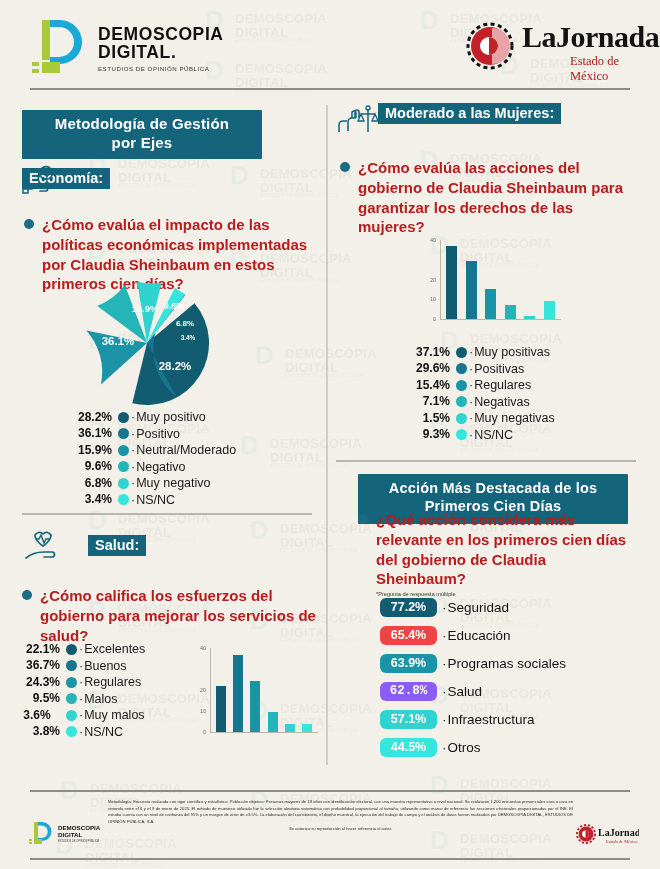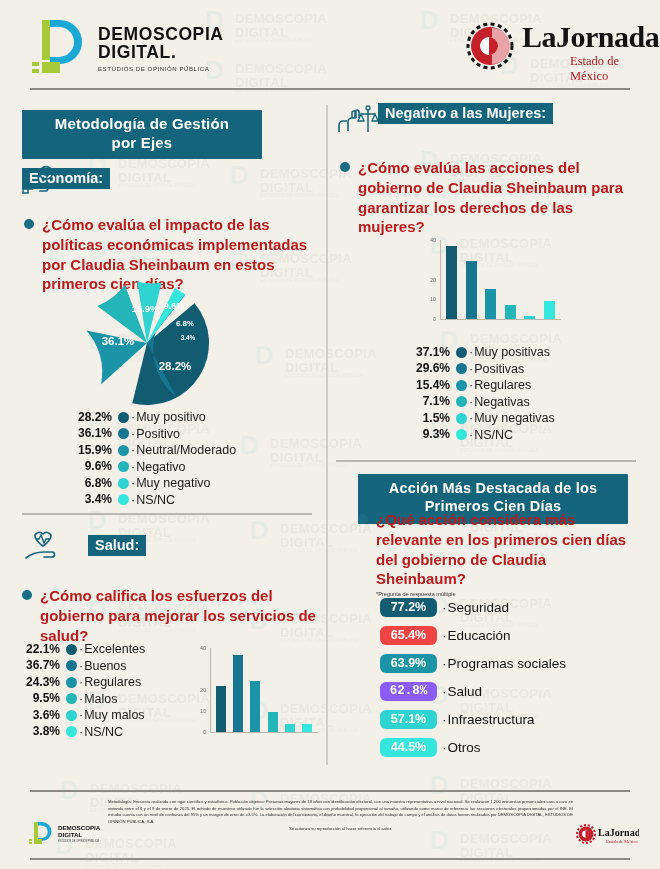--- a/index.html
+++ b/index.html
@@ -336,21 +336,21 @@
       <span class="pct" style="width: 46px;">24.3%</span>
       <span class="dot" style="background: rgb(26, 148, 166);"></span>
       <span class="lab">Regulares</span>
     </div>
     <div class="row">
       <span class="pct" style="width: 46px;">9.5%</span>
       <span class="dot" style="background: rgb(35, 181, 184);"></span>
       <span class="lab">Malos</span>
     </div>
     <div class="row">
-      <span class="pct" style="width: 46px;">3.6%</span>
+      <span class="pct" style="width: 46px; text-align: center;">3.6%</span>
       <span class="dot" style="background: rgb(47, 211, 207);"></span>
       <span class="lab">Muy malos</span>
     </div>
     <div class="row">
       <span class="pct" style="width: 46px;">3.8%</span>
       <span class="dot" style="background: rgb(53, 230, 221);"></span>
       <span class="lab">NS/NC</span>
     </div>
   </div>
 
@@ -375,21 +375,21 @@
   <svg width="44" height="36" viewBox="0 0 44 36" style="position:absolute;left:0;top:-2px;">
     <path d="M12 30 v-9 a4 4 0 0 1 4 -4 h3 v-6 a2 2 0 0 1 4 0 v6" fill="none" stroke="#14647c" stroke-width="1.6"></path>
     <path d="M16 17 v-5 a2 2 0 0 1 4 0 v5" fill="none" stroke="#14647c" stroke-width="1.5"></path>
     <path d="M3 31 v-7 a4 4 0 0 1 4 -4 h4" fill="none" stroke="#14647c" stroke-width="1.6"></path>
     <line x1="32" y1="8" x2="32" y2="31" stroke="#14647c" stroke-width="1.5"></line>
     <line x1="25" y1="13" x2="39" y2="13" stroke="#14647c" stroke-width="1.5"></line>
     <path d="M25 13 l-3 7 h6 z" fill="none" stroke="#14647c" stroke-width="1.3"></path>
     <path d="M39 13 l-3 7 h6 z" fill="none" stroke="#14647c" stroke-width="1.3"></path>
     <circle cx="32" cy="7" r="2" fill="none" stroke="#14647c" stroke-width="1.3"></circle>
   </svg>
-  <span class="section-tag" style="margin-left:42px;font-size:14.5px;">Negativo a las Mujeres:</span>
+  <span class="section-tag" style="margin-left:42px;font-size:14.5px;">Moderado a las Mujeres:</span>
 </div>
 
 <div style="position:absolute;left:340px;top:158px;width:300px;">
   <span class="qbullet" style="left:0;top:4px;"></span>
   <div class="question" style="margin-left:18px;">¿Cómo evalúa las acciones del gobierno de Claudia Sheinbaum para garantizar los derechos de las mujeres?</div>
 </div>
 
 <div class="barchart" id="mujeres-bars" style="left:418px;top:232px;width:145px;height:105px;">
     <div class="axisline" style="left: 22px; top: 87px; width: 121px; height: 1px; background: rgb(185, 183, 174); position: absolute;"></div>
     <div class="axisline" style="left: 22px; top: 8px; width: 1px; height: 79px; background: rgb(185, 183, 174); position: absolute;"></div>

